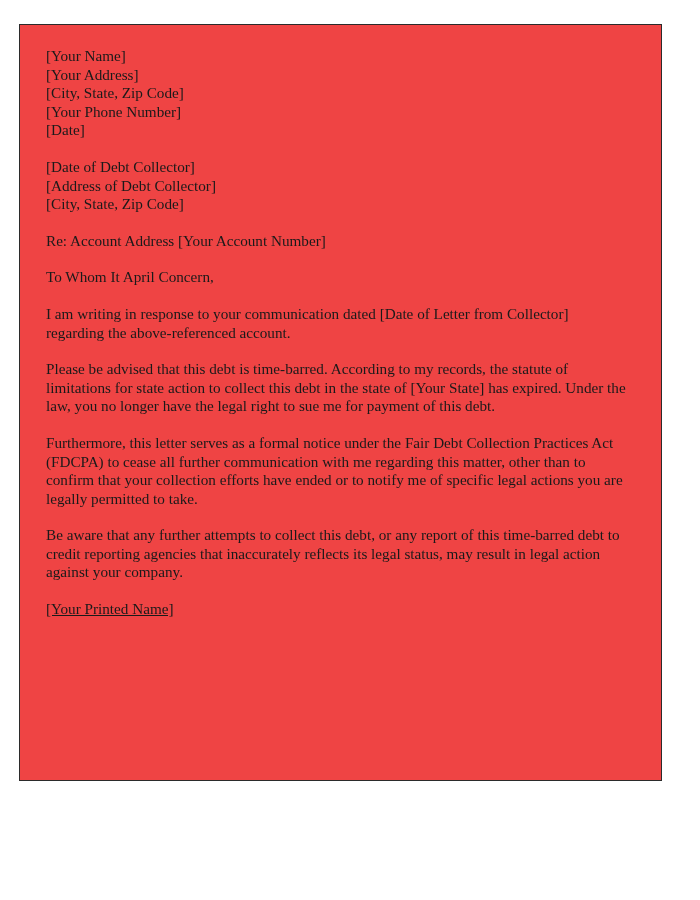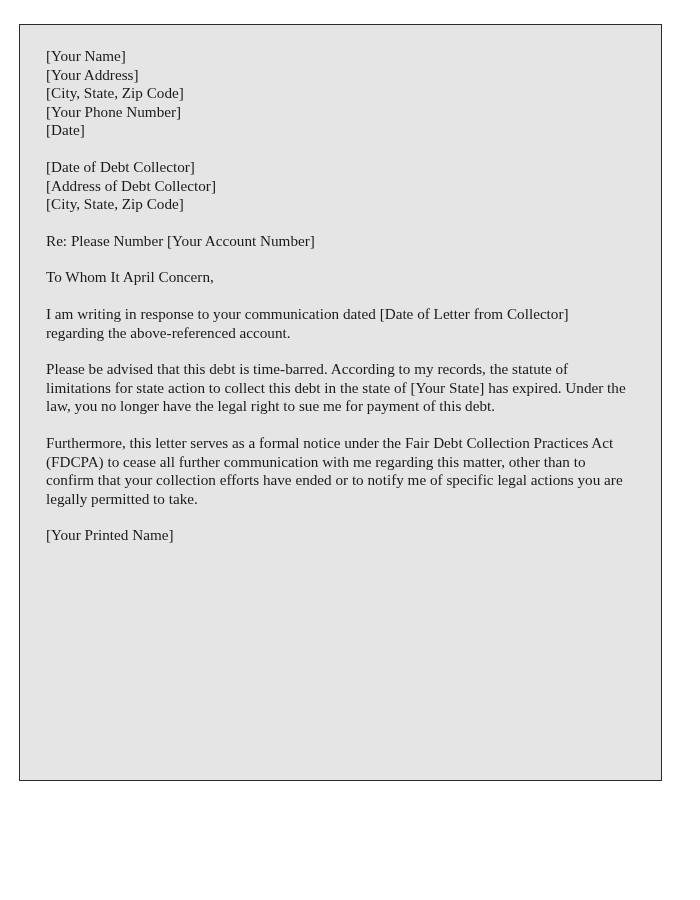--- a/index.html
+++ b/index.html
@@ -16,21 +16,21 @@
   }
 
   .page-frame {
     position: absolute;
     left: 19px;
     top: 24px;
     width: 643px;
     height: 757px;
     box-sizing: border-box;
     border: 1.4px solid #2b2b2b;
-    background: #e5e5e5;
+    background: #ef4444;
   }
 
   .letter-body {
     box-sizing: border-box;
     padding: 22px 25px 0 26px;
     font-size: 15.2px;
     line-height: 18.6px;
     text-align: left;
   }
 
@@ -55,20 +55,21 @@
     margin: 0 0 18px 0;
     white-space: pre-wrap;
   }
 
   .closing-line {
     margin: 0 0 18px 0;
     white-space: pre-wrap;
   }
   .closing-line.last {
     margin-bottom: 0;
+    text-decoration: underline;
   }
 </style>
 </head>
 <body>
 
 <div class="page-frame">
   <div class="letter-body">
 
     <div class="block">
       <span class="addr-line">[Your Name]</span>
@@ -77,24 +78,25 @@
       <span class="addr-line">[Your Phone Number]</span>
       <span class="addr-line">[Date]</span>
     </div>
 
     <div class="block">
       <span class="addr-line">[Date of Debt Collector]</span>
       <span class="addr-line">[Address of Debt Collector]</span>
       <span class="addr-line">[City, State, Zip Code]</span>
     </div>
 
-    <p class="single-line">Re: Please Number [Your Account Number]</p>
+    <p class="single-line">Re: Account Address [Your Account Number]</p>
 
     <p class="single-line">To Whom It April Concern,</p>
 
     <p class="para">I am writing in response to your communication dated [Date of Letter from Collector] regarding the above-referenced account.</p>
     <p class="para">Please be advised that this debt is time-barred. According to my records, the statute of limitations for state action to collect this debt in the state of [Your State] has expired. Under the law, you no longer have the legal right to sue me for payment of this debt.</p>
     <p class="para">Furthermore, this letter serves as a formal notice under the Fair Debt Collection Practices Act (FDCPA) to cease all further communication with me regarding this matter, other than to confirm that your collection efforts have ended or to notify me of specific legal actions you are legally permitted to take.</p>
+    <p class="para">Be aware that any further attempts to collect this debt, or any report of this time-barred debt to credit reporting agencies that inaccurately reflects its legal status, may result in legal action against your company.</p>
 
     <p class="closing-line last">[Your Printed Name]</p>
 
   </div>
 </div>
 
 </body></html>

